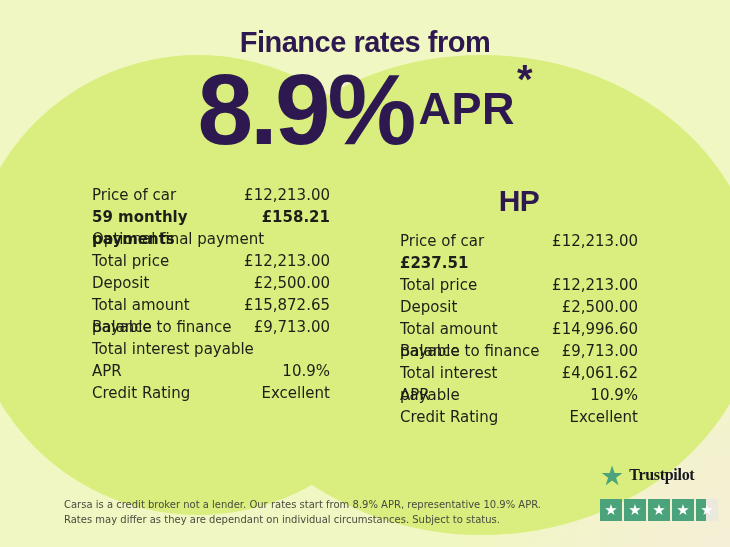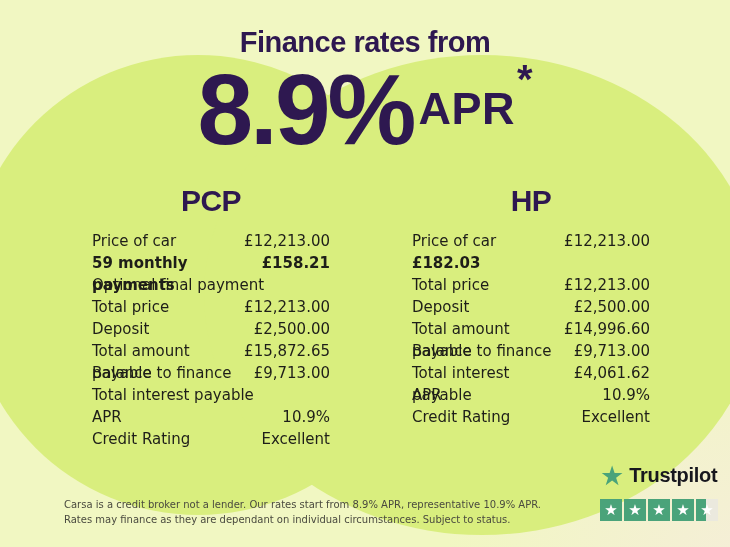--- a/index.html
+++ b/index.html
@@ -17,38 +17,38 @@
     color:#2e1850; font-family:"Liberation Sans", sans-serif;
   }
   .title { font-size:29px; font-weight:bold; letter-spacing:-0.5px; }
   .rate-line { margin-top:4px; display:flex; justify-content:center; align-items:center; }
   .rate { font-size:100px; font-weight:bold; letter-spacing:-3px; line-height:0.92; }
   .apr  { font-size:45px; font-weight:bold; margin-left:5px; letter-spacing:0.5px; }
   .fnote{ font-size:40px; font-weight:bold; transform:translateY(-30px); margin-left:2px; }
 
   .fin-table { position:absolute; top:184px; width:238px; }
   .fin-table.pcp { left:92px; }
-  .fin-table.hp  { left:412px; }
+  .fin-table.hp  { left:400px; }
   .fin-table h2 {
     margin:0 0 12px 0; text-align:center; font-size:30px; font-weight:bold;
     letter-spacing:-0.5px; color:#2e1850; font-family:"Liberation Sans", sans-serif;
   }
   .row { display:flex; justify-content:space-between; height:22px; line-height:22px;
          font-size:15px; color:#1e1e19; }
   .row .val { text-align:right; white-space:nowrap; }
   .row.bold { font-weight:bold; }
 
   .disclaimer { position:absolute; left:64px; top:497px; font-size:10px;
                 line-height:15px; color:#4a4a3f; }
 
   .trustpilot { position:absolute; left:600px; top:460px; }
   .tp-logo { display:flex; align-items:center; height:30px; }
   .tp-logo .tp-star { color:#4aa37a; font-size:27px; line-height:1; margin-right:5px; }
-  .tp-logo .tp-name { font-size:20px; font-weight:bold; color:#17171e;
-                      font-family:Liberation Sans, sans-serif; letter-spacing:-0.3px; }
+  .tp-logo .tp-name { font-size:16px; font-weight:bold; color:#17171e;
+                      font-family:Liberation Serif, serif; letter-spacing:-0.3px; }
   .tp-stars { display:flex; margin-top:9px; }
   .tp-box { width:22px; height:22px; margin-right:2px; background:#4aa37a;
             color:#ffffff; font-size:15px; line-height:22px; text-align:center; }
   .tp-box.half { margin-right:0;
             background:linear-gradient(90deg, #4aa37a 0 45%, #ebe9de 45% 100%); }
 </style>
 </head>
 <body>
 
 <div class="canvas">
@@ -61,21 +61,20 @@
   <div class="header">
     <div class="title">Finance rates from</div>
     <div class="rate-line">
       <span class="rate">8.9%</span>
       <span class="apr">APR</span>
       <span class="fnote">*</span>
     </div>
   </div>
 
   <section class="fin-table pcp">
-    <h2>PCP</h2>
     <div class="row">
       <span class="lbl">Price of car</span>
       <span class="val">£12,213.00</span>
     </div>
     <div class="row bold">
       <span class="lbl">59 monthly payments</span>
       <span class="val">£158.21</span>
     </div>
     <div class="row">
       <span class="lbl">Optional final payment</span>
@@ -110,21 +109,21 @@
     </div>
   </section>
 
   <section class="fin-table hp">
     <h2>HP</h2>
     <div class="row">
       <span class="lbl">Price of car</span>
       <span class="val">£12,213.00</span>
     </div>
     <div class="row bold">
-      <span class="val">£182.03</span>
+      <span class="val">£237.51</span>
     </div>
     <div class="row">
       <span class="lbl">Total price</span>
       <span class="val">£12,213.00</span>
     </div>
     <div class="row">
       <span class="lbl">Deposit</span>
       <span class="val">£2,500.00</span>
     </div>
     <div class="row">
@@ -144,21 +143,21 @@
       <span class="val">10.9%</span>
     </div>
     <div class="row">
       <span class="lbl">Credit Rating</span>
       <span class="val">Excellent</span>
     </div>
   </section>
 
   <div class="disclaimer">
     <div>Carsa is a credit broker not a lender. Our rates start from 8.9% APR, representative 10.9% APR.</div>
-    <div>Rates may finance as they are dependant on individual circumstances. Subject to status.</div>
+    <div>Rates may differ as they are dependant on individual circumstances. Subject to status.</div>
   </div>
 
   <div class="trustpilot">
     <div class="tp-logo">
       <span class="tp-star">★</span>
       <span class="tp-name">Trustpilot</span>
     </div>
     <div class="tp-stars">
       <span class="tp-box">★</span>
       <span class="tp-box">★</span>

